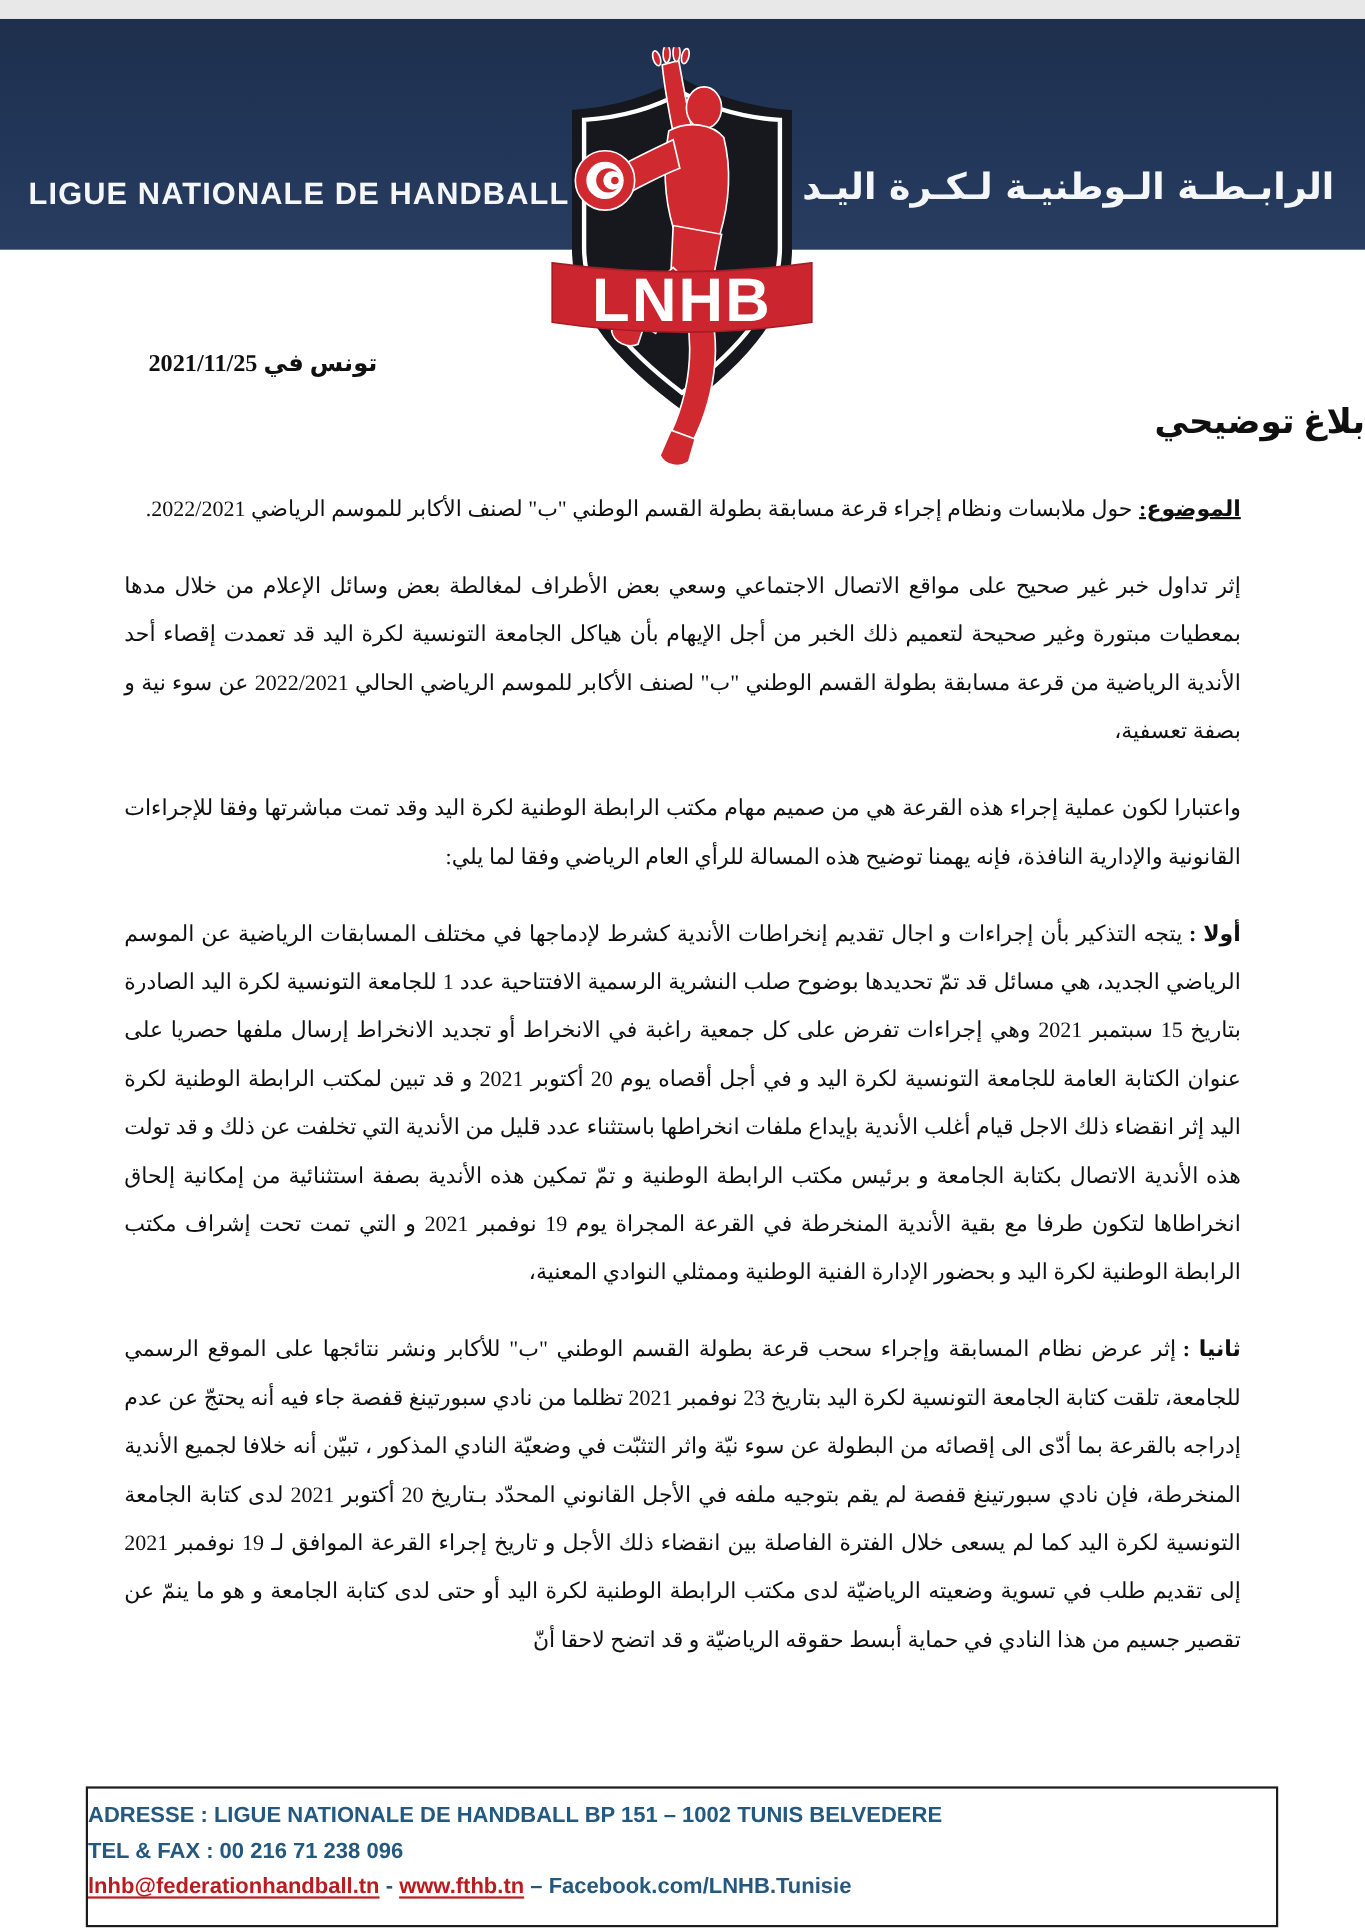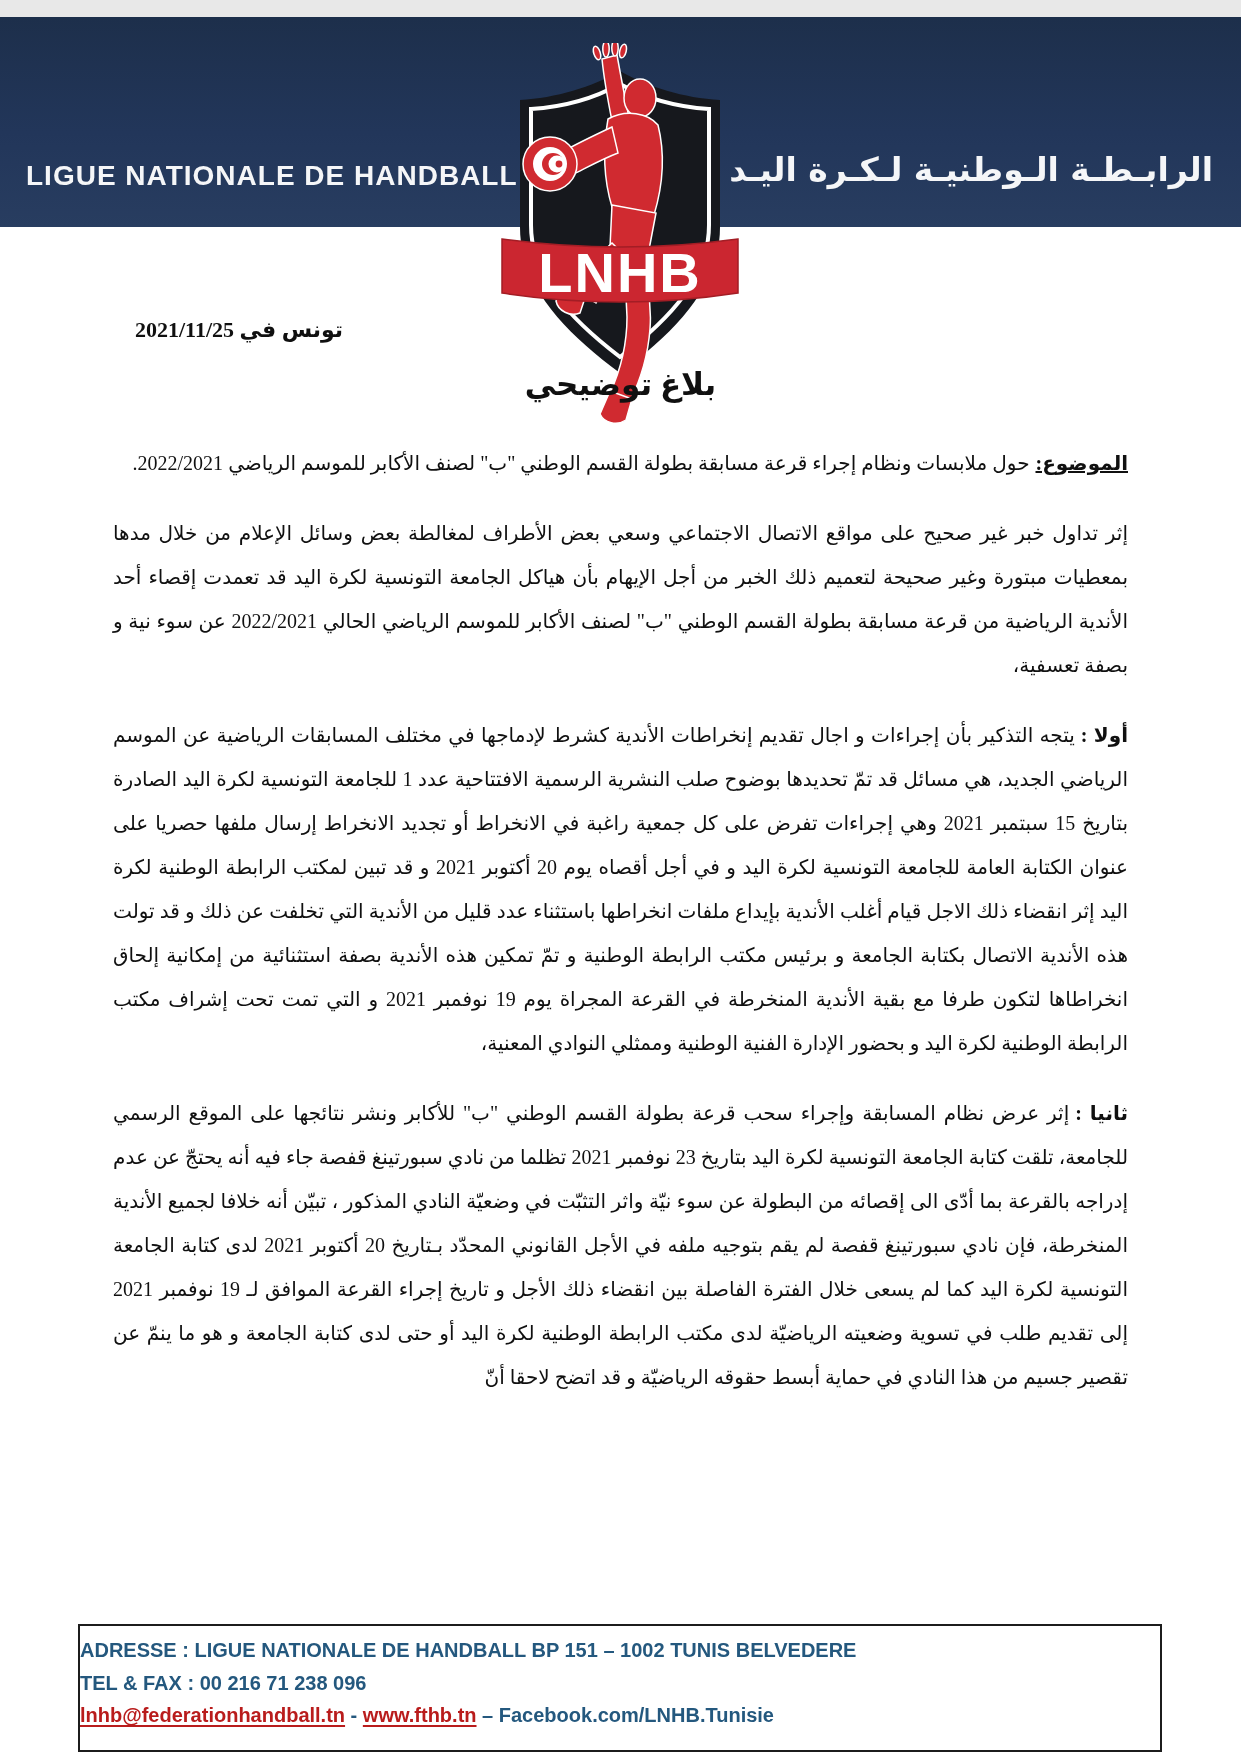--- a/index.html
+++ b/index.html
@@ -33,21 +33,21 @@
   .logo{
     position:absolute;left:500px;top:26px;width:240px;height:400px;
   }
   
   .date-line{
     position:absolute;left:135px;top:300px;
     direction:rtl;font-weight:700;font-size:22px;
   }
   .doc-title{
     position:absolute;left:0;top:349px;width:1241px;
-    text-align:center;direction:rtl;
+    direction:rtl;
     font-weight:700;font-size:31px;
   }
   .body-text{
     position:absolute;left:113px;top:424px;width:1015px;
     direction:rtl;text-align:justify;
     font-size:20px;line-height:44px;
     z-index:1;
   }
   .body-text p{margin:0 0 26px 0;}
   .subject-label{
@@ -132,20 +132,23 @@
   <div class="doc-title">بلاغ توضيحي</div>
 
   <div class="body-text">
     <p>
       <span class="subject-label">الموضوع:</span><span>حول ملابسات ونظام إجراء قرعة مسابقة بطولة القسم الوطني "ب" لصنف الأكابر للموسم الرياضي 2022/2021.</span>
     </p>
     <p>
       <span>إثر تداول خبر غير صحيح على مواقع الاتصال الاجتماعي وسعي بعض الأطراف لمغالطة بعض وسائل الإعلام من خلال مدها بمعطيات مبتورة وغير صحيحة لتعميم ذلك الخبر من أجل الإيهام بأن هياكل الجامعة التونسية لكرة اليد قد تعمدت إقصاء أحد الأندية الرياضية من قرعة مسابقة بطولة القسم الوطني "ب" لصنف الأكابر للموسم الرياضي الحالي 2022/2021 عن سوء نية و بصفة تعسفية،</span>
     </p>
     <p>
+      <span>واعتبارا لكون عملية إجراء هذه القرعة هي من صميم مهام مكتب الرابطة الوطنية لكرة اليد وقد تمت مباشرتها وفقا للإجراءات القانونية والإدارية النافذة، فإنه يهمنا توضيح هذه المسالة للرأي العام الرياضي وفقا لما يلي:</span>
+    </p>
+    <p>
       <span class="para-lead">أولا :</span><span>يتجه التذكير بأن إجراءات و اجال تقديم إنخراطات الأندية كشرط لإدماجها في مختلف المسابقات الرياضية عن الموسم الرياضي الجديد، هي مسائل قد تمّ تحديدها بوضوح صلب النشرية الرسمية الافتتاحية عدد 1 للجامعة التونسية لكرة اليد الصادرة بتاريخ 15 سبتمبر 2021 وهي إجراءات تفرض على كل جمعية راغبة في الانخراط أو تجديد الانخراط إرسال ملفها حصريا على عنوان الكتابة العامة للجامعة التونسية لكرة اليد و في أجل أقصاه يوم 20 أكتوبر 2021 و قد تبين لمكتب الرابطة الوطنية لكرة اليد إثر انقضاء ذلك الاجل قيام أغلب الأندية بإيداع ملفات انخراطها باستثناء عدد قليل من الأندية التي تخلفت عن ذلك و قد تولت هذه الأندية الاتصال بكتابة الجامعة و برئيس مكتب الرابطة الوطنية و تمّ تمكين هذه الأندية بصفة استثنائية من إمكانية إلحاق انخراطاها لتكون طرفا مع بقية الأندية المنخرطة في القرعة المجراة يوم 19 نوفمبر 2021 و التي تمت تحت إشراف مكتب الرابطة الوطنية لكرة اليد و بحضور الإدارة الفنية الوطنية وممثلي النوادي المعنية،</span>
     </p>
     <p>
       <span class="para-lead">ثانيا :</span><span>إثر عرض نظام المسابقة وإجراء سحب قرعة بطولة القسم الوطني "ب" للأكابر ونشر نتائجها على الموقع الرسمي للجامعة، تلقت كتابة الجامعة التونسية لكرة اليد بتاريخ 23 نوفمبر 2021 تظلما من نادي سبورتينغ قفصة  جاء فيه أنه يحتجّ عن عدم إدراجه بالقرعة بما أدّى الى إقصائه من البطولة عن سوء نيّة واثر التثبّت في وضعيّة النادي المذكور ، تبيّن أنه خلافا لجميع الأندية المنخرطة، فإن نادي سبورتينغ قفصة لم يقم بتوجيه ملفه في الأجل القانوني المحدّد بـتاريخ 20 أكتوبر 2021 لدى كتابة الجامعة التونسية لكرة اليد كما لم يسعى خلال الفترة الفاصلة بين انقضاء ذلك الأجل و تاريخ إجراء القرعة الموافق لـ 19 نوفمبر 2021 إلى تقديم طلب في تسوية وضعيته الرياضيّة لدى مكتب الرابطة الوطنية لكرة اليد أو حتى لدى كتابة الجامعة و هو ما ينمّ عن تقصير جسيم من هذا النادي في حماية أبسط حقوقه الرياضيّة و قد اتضح لاحقا أنّ</span>
     </p>
   </div>
 
   <div class="footer-box">
     <div>ADRESSE : LIGUE NATIONALE DE HANDBALL BP 151 – 1002 TUNIS BELVEDERE</div>
     <div>TEL &amp; FAX : 00 216 71 238 096</div>

